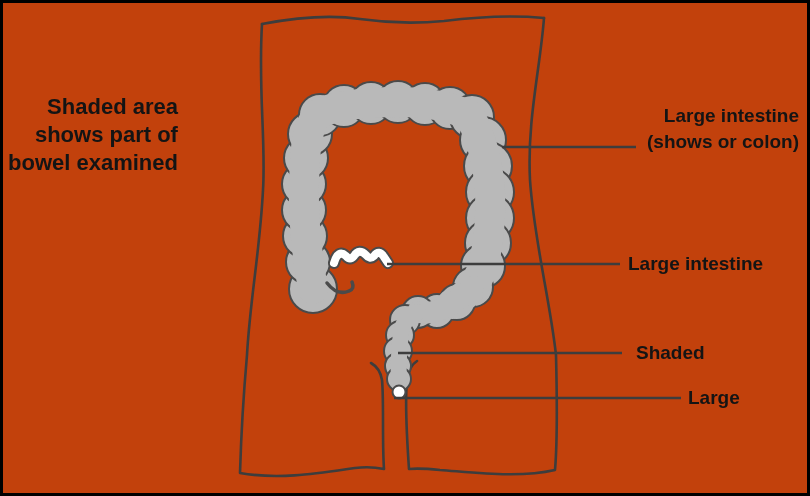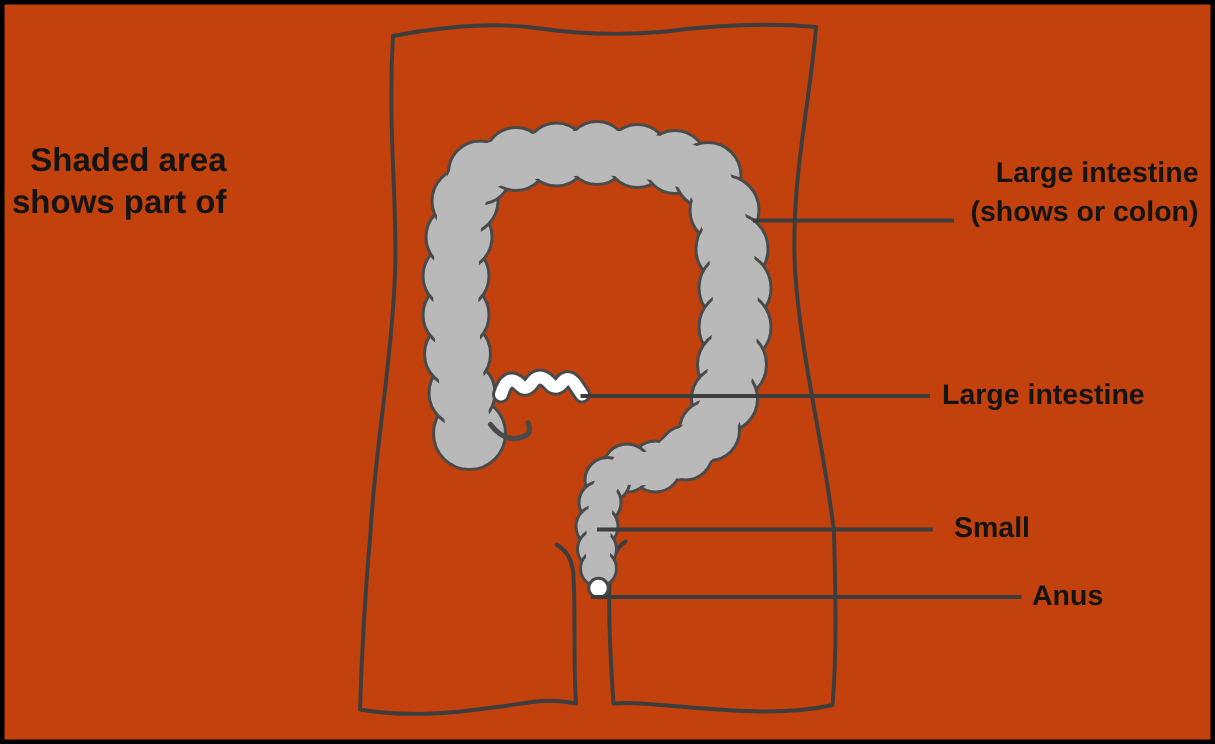--- a/index.html
+++ b/index.html
@@ -106,26 +106,27 @@
       <line class="leader" x1="502" y1="147" x2="636" y2="147"></line>
       <line class="leader" x1="387" y1="264" x2="620" y2="264"></line>
       <line class="leader" x1="398" y1="353" x2="622" y2="353"></line>
       <line class="leader" x1="394" y1="398" x2="681" y2="398"></line>
     </g>
   </svg>
 
   <div class="lbl lbl-note">
     <div>Shaded area</div>
     <div>shows part of</div>
+    <div>bowel examined</div>
   </div>
 
   <div class="lbl lbl-large">
     <div>Large intestine</div>
     <div>(shows or colon)</div>
   </div>
 
   <div class="lbl lbl-small">Large intestine</div>
 
-  <div class="lbl lbl-rectum">Small</div>
+  <div class="lbl lbl-rectum">Shaded</div>
 
-  <div class="lbl lbl-anus">Anus</div>
+  <div class="lbl lbl-anus">Large</div>
 
 </div>
 
 </body></html>

